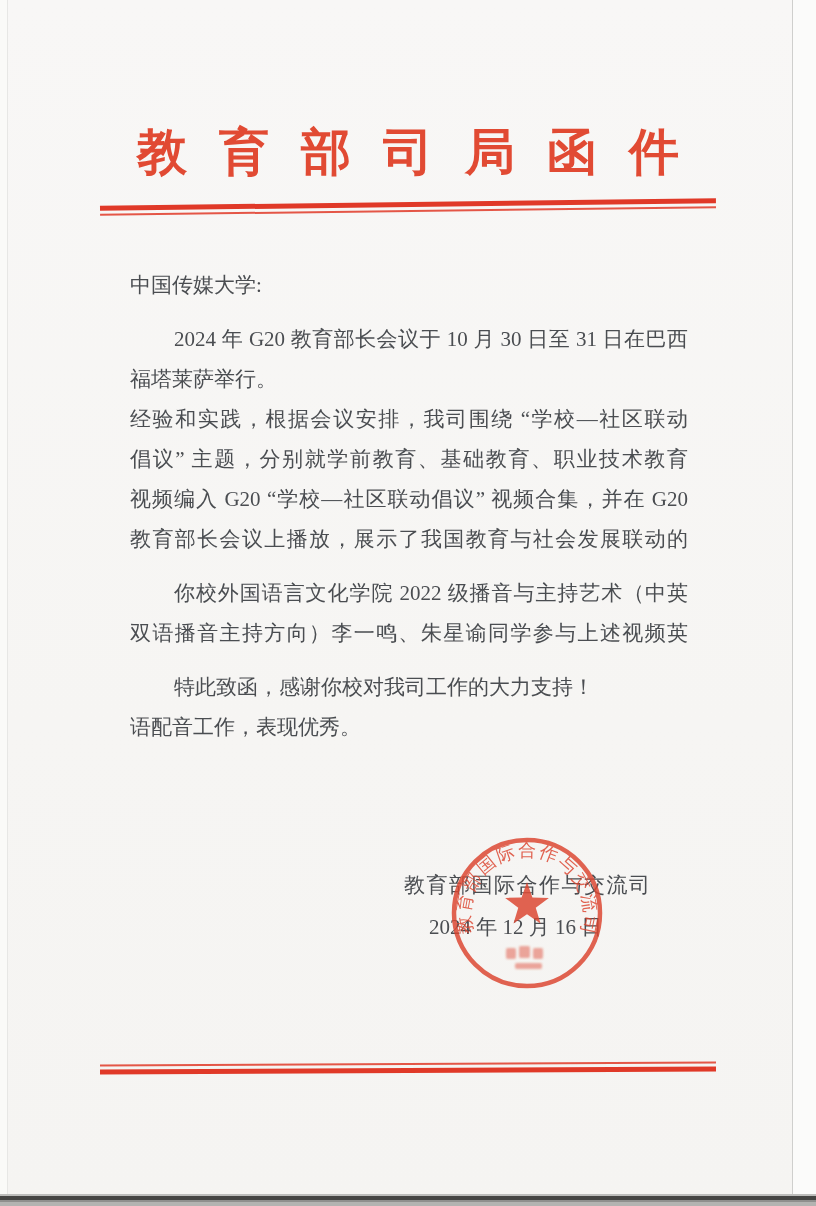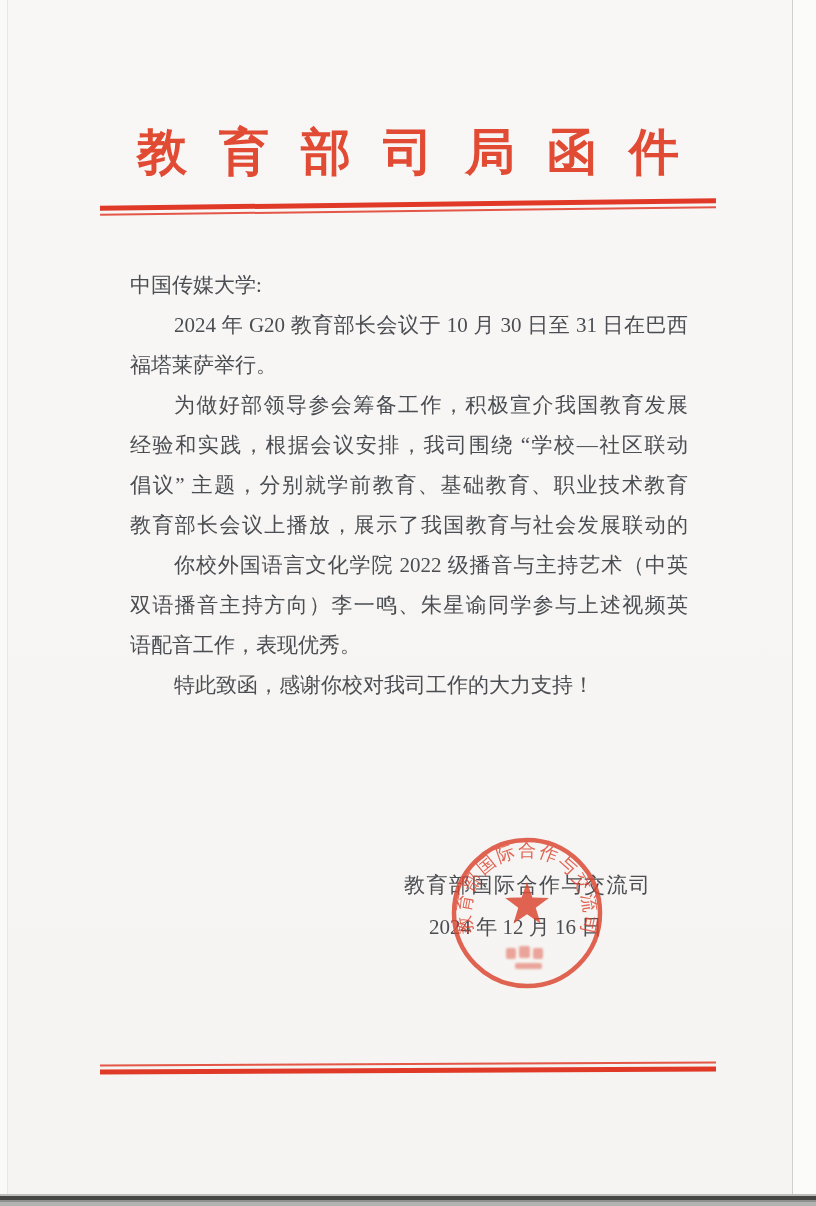--- a/index.html
+++ b/index.html
@@ -35,21 +35,21 @@
   .rule-bottom{top:1063px;transform:rotate(-0.3deg);}
   .rule-bottom .thin{height:1.5px;background:var(--red-rule);opacity:.85;}
   .rule-bottom .gap{height:3.5px;}
   .rule-bottom .thick{height:5px;background:var(--red-rule);}
   
   .body-text{
     position:absolute;left:130px;top:265px;width:558px;
     font-size:21px;line-height:40px;color:var(--ink);font-family:Liberation Serif, serif;
   }
   .line{white-space:pre-wrap;}
-  .line.ind{padding-left:44px;}
+  .line.ind{padding-left:44px;margin-top:14px;}
   .line.fill{text-align:justify;text-align-last:justify;}
   .signature{
     position:absolute;left:404px;top:866px;width:280px;
     font-size:21px;line-height:38px;color:var(--ink);letter-spacing:1.5px;white-space:nowrap;
   }
   .date{
     position:absolute;left:429px;top:908px;width:240px;
     font-size:21px;line-height:38px;color:var(--ink);white-space:nowrap;
   }
   
@@ -75,28 +75,28 @@
   <div class="rule rule-top">
     <div class="thick"></div>
     <div class="gap"></div>
     <div class="thin"></div>
   </div>
 
   <div class="body-text">
     <div class="line">中国传媒大学:</div>
     <div class="line ind fill">2024 年 G20 教育部长会议于 10 月 30 日至 31 日在巴西</div>
     <div class="line">福塔莱萨举行。</div>
-    <div class="line ind fill">为做好部领导参会筹备工作，积极宣介我国教育发展</div>
     <div class="line fill">经验和实践，根据会议安排，我司围绕 “学校—社区联动</div>
     <div class="line fill">倡议” 主题，分别就学前教育、基础教育、职业技术教育</div>
+    <div class="line fill">视频编入 G20 “学校—社区联动倡议” 视频合集，并在 G20</div>
     <div class="line fill">教育部长会议上播放，展示了我国教育与社会发展联动的</div>
     <div class="line ind fill">你校外国语言文化学院 2022 级播音与主持艺术（中英</div>
     <div class="line fill">双语播音主持方向）李一鸣、朱星谕同学参与上述视频英</div>
+    <div class="line ind">特此致函，感谢你校对我司工作的大力支持！</div>
     <div class="line">语配音工作，表现优秀。</div>
-    <div class="line ind">特此致函，感谢你校对我司工作的大力支持！</div>
   </div>
 
   <div class="signature">教育部国际合作与交流司</div>
   <div class="date">2024 年 12 月 16 日</div>
 
   <svg class="seal" viewBox="0 0 200 200" xmlns="http://www.w3.org/2000/svg">
     <defs>
       <filter id="sblur" x="-50%" y="-50%" width="200%" height="200%">
         <feGaussianBlur stdDeviation="1.1"></feGaussianBlur>
       </filter>

